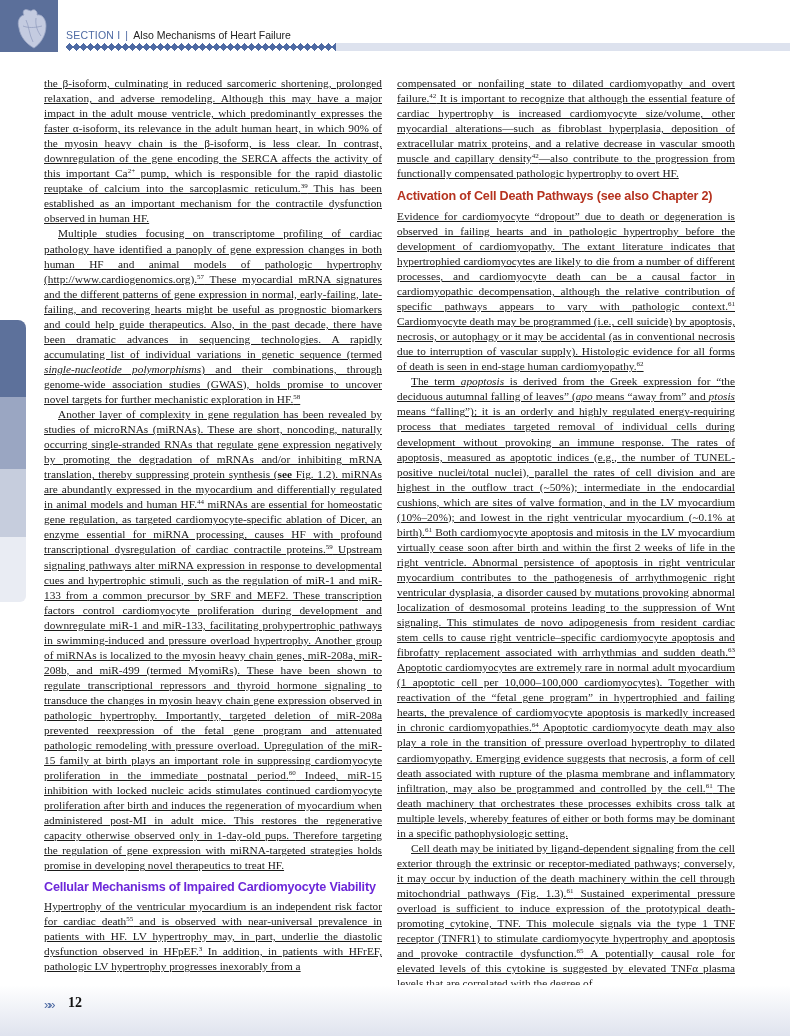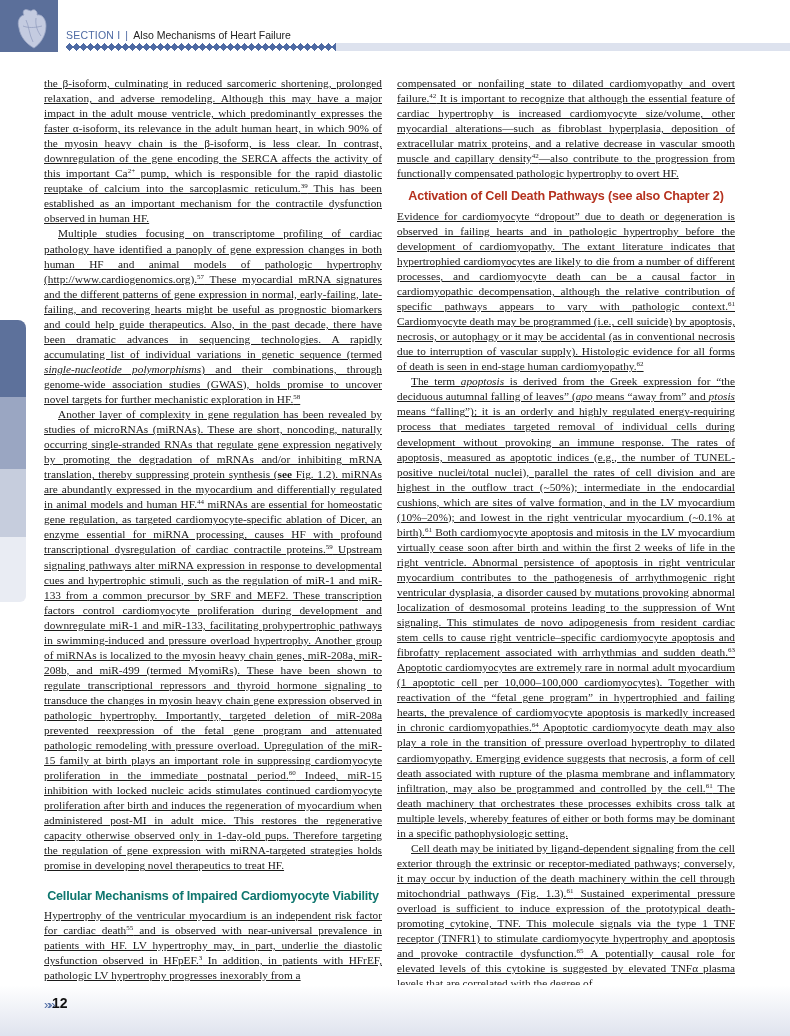--- a/index.html
+++ b/index.html
@@ -32,28 +32,28 @@
   .thumb-3 { top: 469px; height: 68px; background: #c6cddd; }
   .thumb-4 { top: 537px; height: 65px; background: #e9ecf3; border-bottom-right-radius: 6px; }
 
   
   .column { position: absolute; top: 76px; width: 338px; font-size: 11.3px; line-height: 15.05px; text-align: justify; hyphens: manual; }
   .col-left { left: 44px; }
   .col-right { left: 397px; width: 338px; }
   .para { margin: 0; text-decoration: underline; }
   .para.indent { text-indent: 14px; }
   sup { font-size: 7px; line-height: 0; vertical-align: 4px; margin-top: 7px; }
-  .heading { font-family: "Liberation Sans", "DejaVu Sans", sans-serif; font-weight: bold; font-size: 12.6px; line-height: 15.5px; text-align: center; letter-spacing: -0.2px; }
-  .heading.blue { color: #0f766e; margin: 16px 0 3px 0; }
+  .heading { font-family: "Liberation Sans", "DejaVu Sans", sans-serif; font-weight: bold; font-size: 12.6px; line-height: 15.5px; text-align: left; letter-spacing: -0.2px; }
+  .heading.blue { color: #6d28d9; margin: 7px 0 3px 0; }
   .heading.red { color: #b5321f; margin: 8px 0 4px 0; }
 
   
   .footer-grad { position: absolute; left: 0; top: 985px; width: 790px; height: 51px; background: linear-gradient(#ffffff, #dfe3ee); }
   .page-arrows { position: absolute; left: 44px; top: 997px; font-family: "Liberation Sans", "DejaVu Sans", sans-serif; font-size: 13px; color: #4e6aa3; letter-spacing: -3px; }
-  .page-number { position: absolute; left: 52px; top: 995px; font-family: Liberation Sans, sans-serif; font-weight: bold; font-size: 14px; color: #111; }
+  .page-number { position: absolute; left: 68px; top: 995px; font-family: Liberation Serif, serif; font-weight: bold; font-size: 14px; color: #111; }
 </style>
 </head>
 <body>
 
 <div class="header-block">
   <svg class="heart-icon" viewBox="0 0 36 44">
     <path d="M14 4 C10 2 8 6 10 9 C5 10 3 16 5 22 C6 30 12 38 20 42 C26 38 32 30 32 20 C32 13 28 8 23 9 C24 5 20 2 17 5 Z" fill="#c4cbe0" stroke="#9aa6c4" stroke-width="0.8"></path>
     <path d="M12 14 C15 20 15 28 19 36 M22 12 C21 20 24 26 27 30 M9 20 C14 22 20 22 28 20" fill="none" stroke="#8e9abb" stroke-width="0.7"></path>
   </svg>
 </div>

